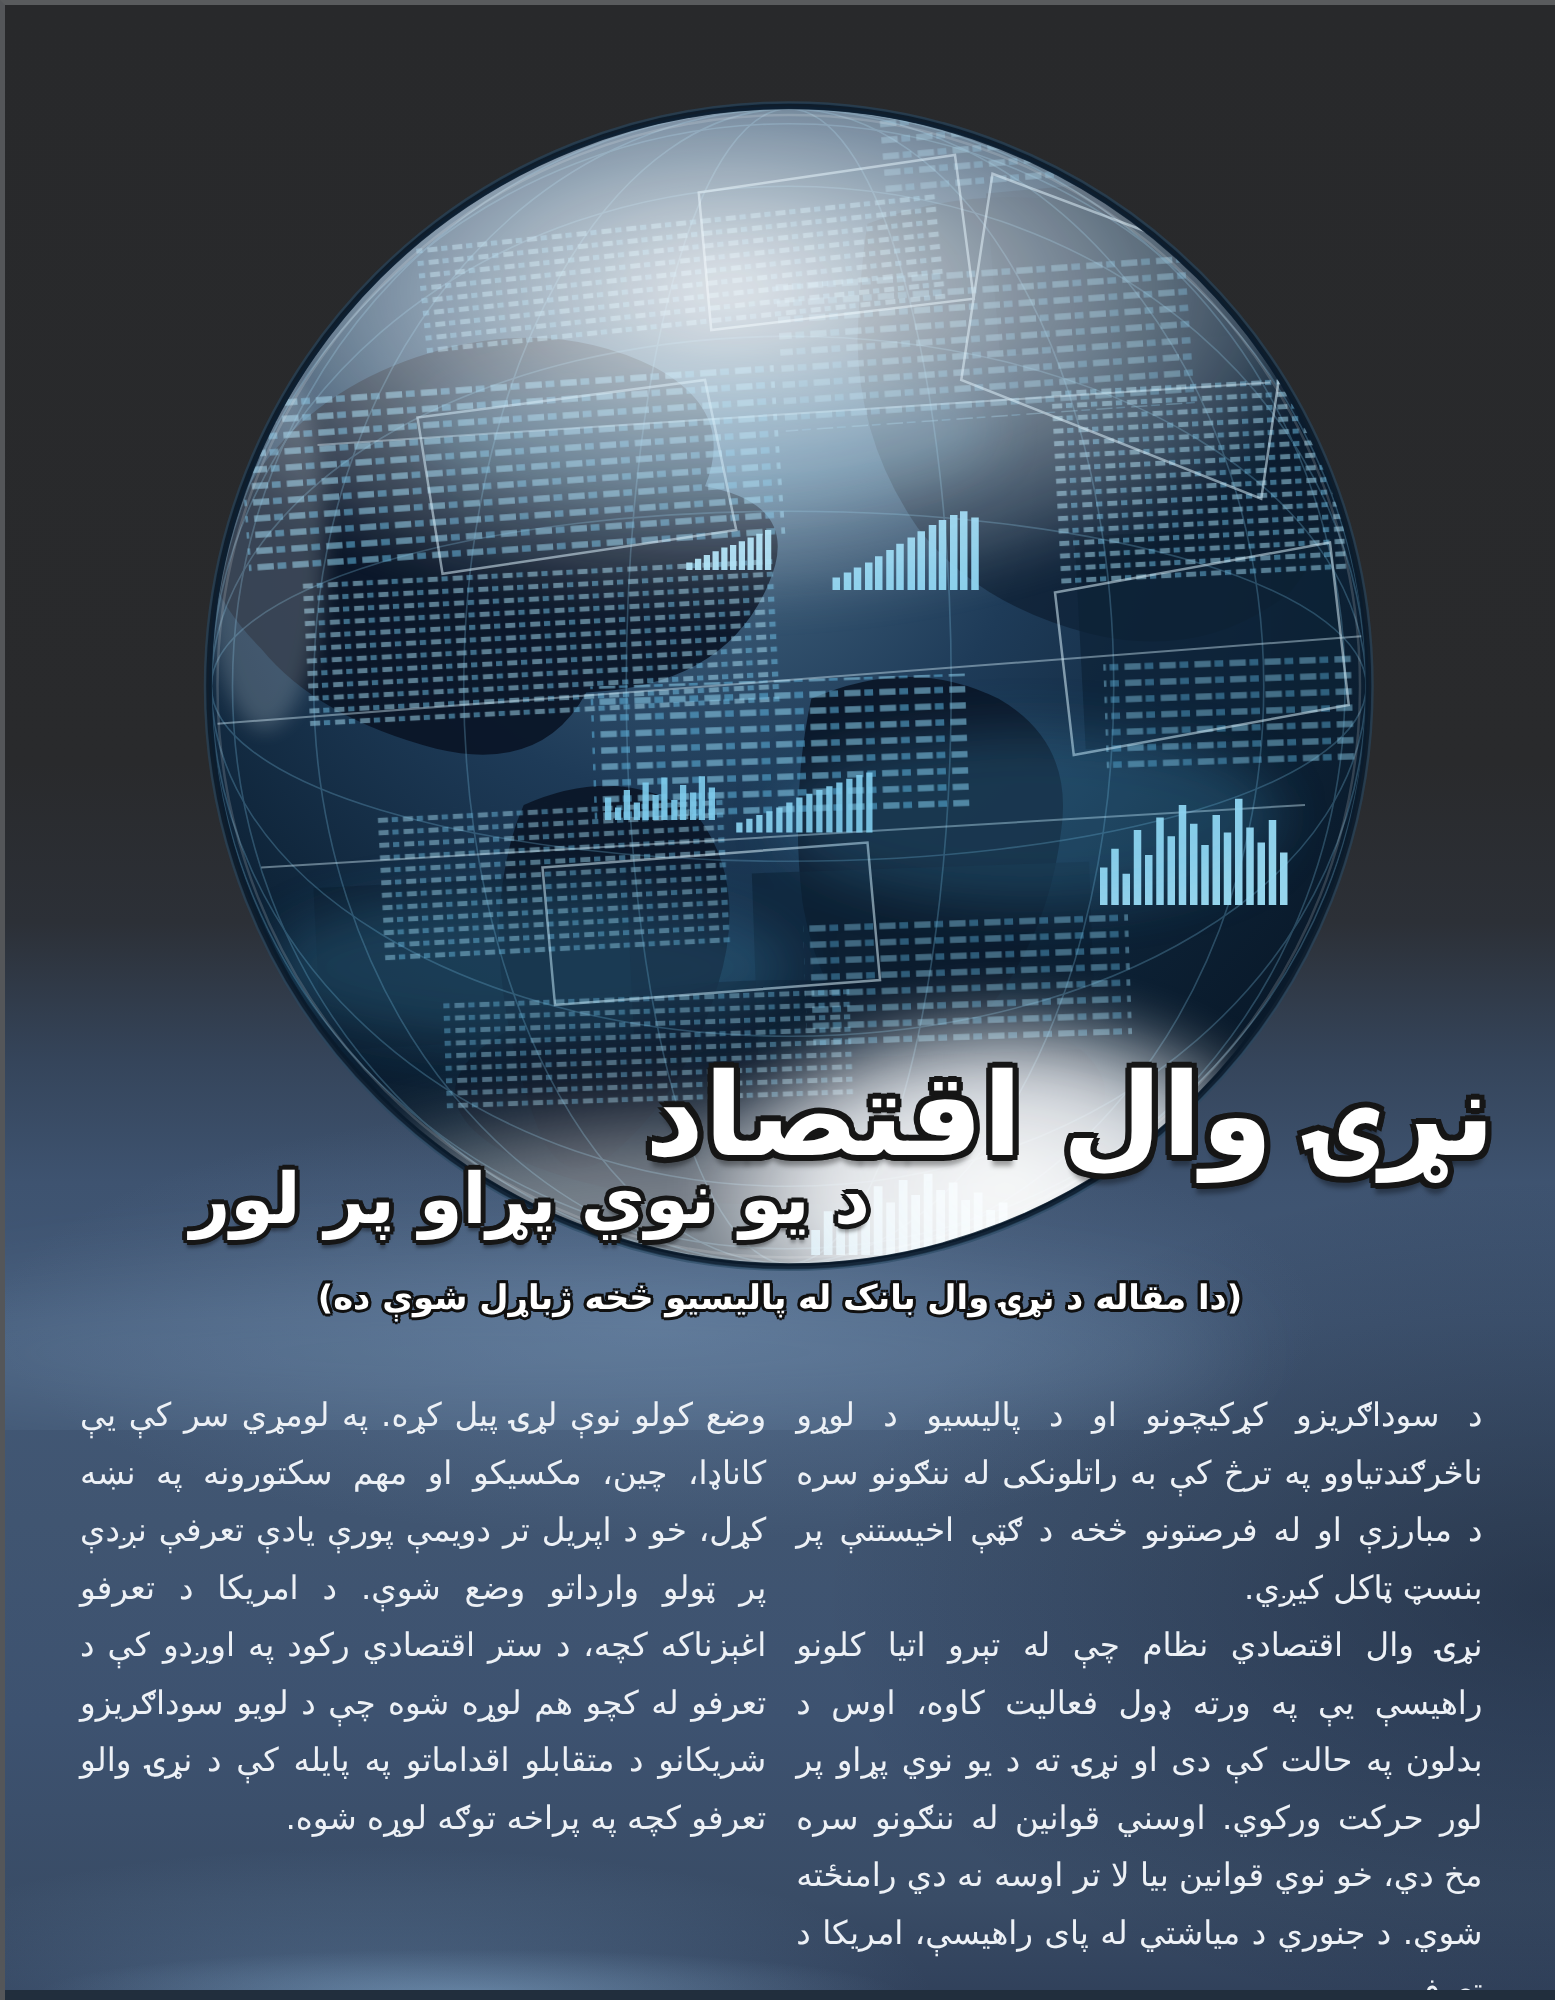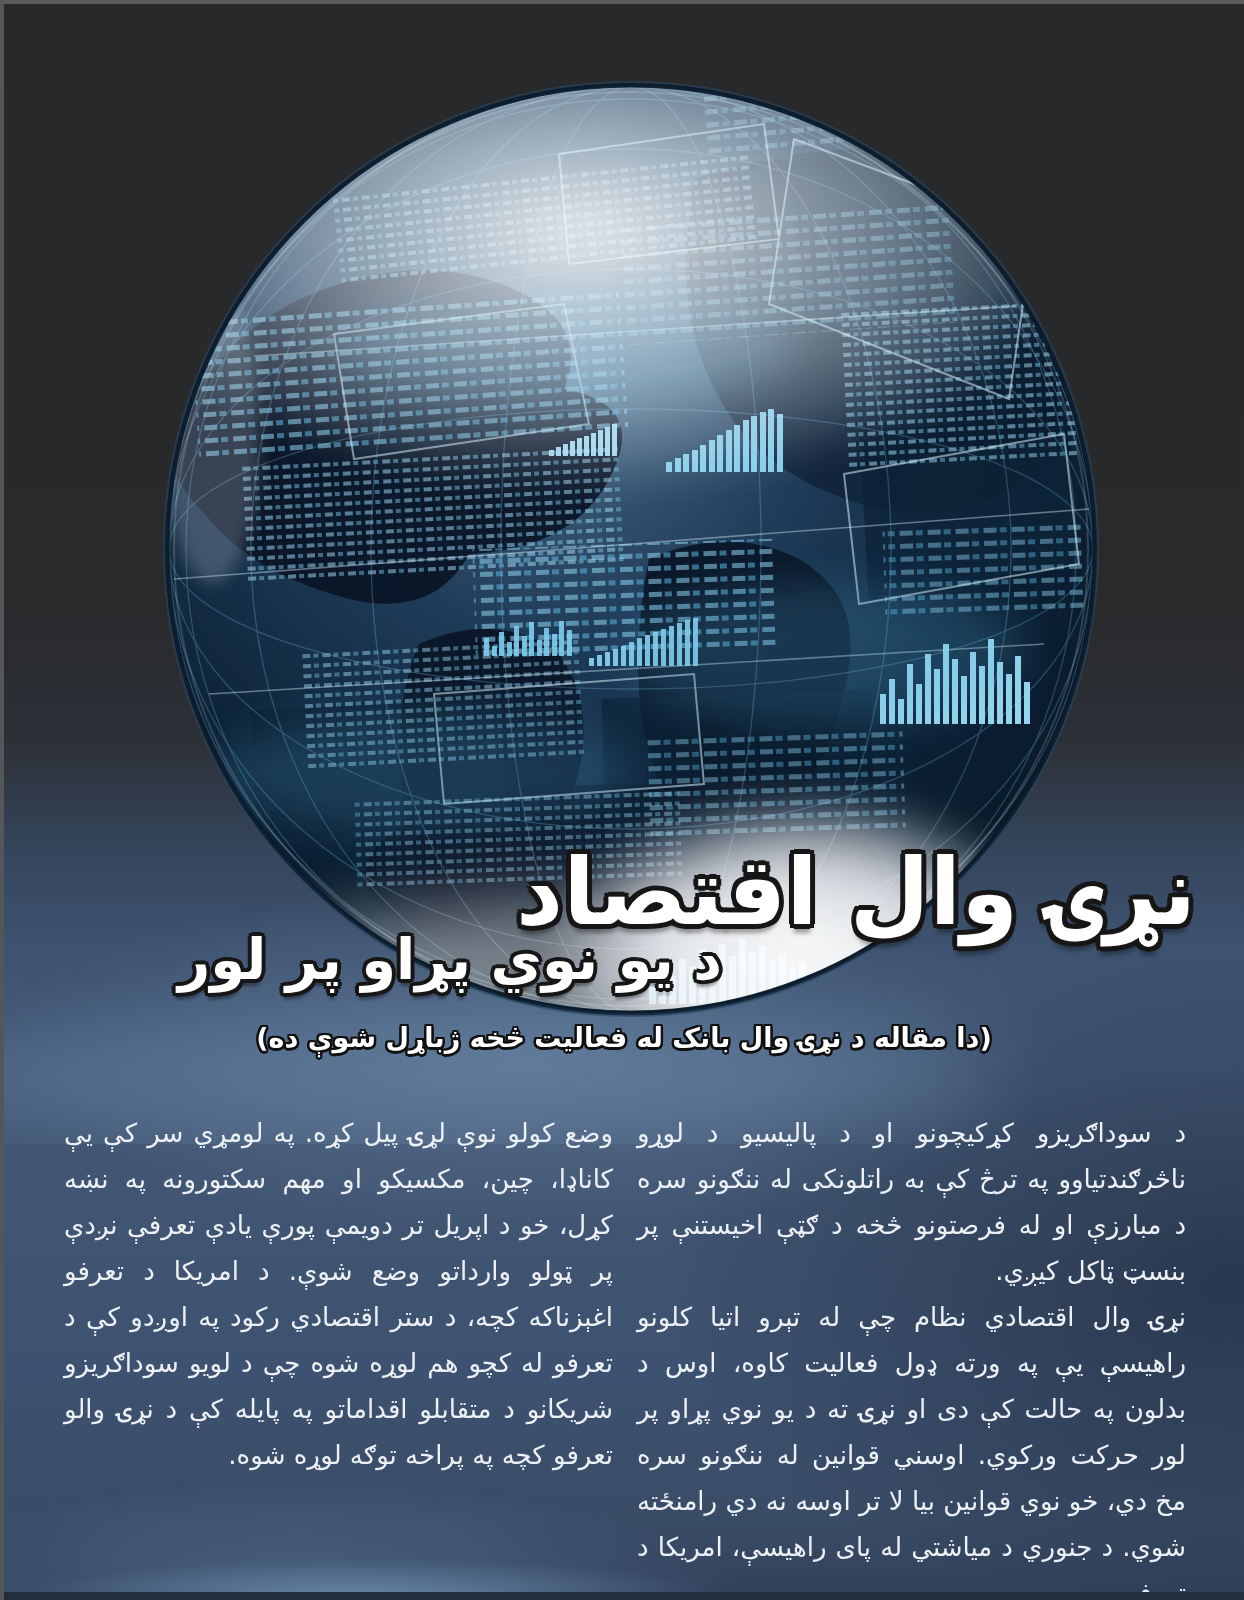--- a/index.html
+++ b/index.html
@@ -36,21 +36,21 @@
     position:absolute;top:838px;right:48px;margin:0;
     direction:rtl;
     font-size:92px;line-height:1.1;font-weight:800;
     color:#ffffff;letter-spacing:-1px;
     text-shadow:
       0 5px #161616,0 -5px #161616,5px 0 #161616,-5px 0 #161616,
       4px 4px #161616,-4px 4px #161616,4px -4px #161616,-4px -4px #161616,
       0 9px 4px rgba(0,0,0,.35);
   }
   .subtitle{
-    position:absolute;top:924px;left:174px;margin:0;
+    position:absolute;top:924px;left:148px;margin:0;
     direction:rtl;
     font-size:56px;line-height:1.15;font-weight:800;
     color:#ffffff;
     text-shadow:
       0 4px #161616,0 -4px #161616,4px 0 #161616,-4px 0 #161616,
       3px 3px #161616,-3px 3px #161616,3px -3px #161616,-3px -3px #161616,
       0 7px 3px rgba(0,0,0,.35);
   }
   .source-note{
     position:absolute;top:1018px;left:0;width:100%;
@@ -303,21 +303,21 @@
       </g>
 
       <circle cx="627" cy="545" r="464" fill="none" stroke="#0b1b2b" stroke-width="5" opacity="0.85"></circle>
       <circle cx="627" cy="545" r="467" fill="none" stroke="#2a4a63" stroke-width="2" opacity="0.6"></circle>
       <circle cx="627" cy="545" r="457" fill="none" stroke="#ffffff" stroke-width="2" opacity="0.16"></circle>
     </svg>
   </div>
 
   <h1 class="title">نړۍ وال اقتصاد</h1>
   <h2 class="subtitle">د یو نوي پړاو پر لور</h2>
-  <div class="source-note">(دا مقاله د نړۍ وال بانک له فعالیت څخه ژباړل شوې ده)</div>
+  <div class="source-note">(دا مقاله د نړۍ وال بانک له پالیسیو څخه ژباړل شوې ده)</div>
 
   <div class="columns">
     <div class="col">
       <p>د سوداګریزو کړکیچونو او د پالیسیو د لوړو ناڅرګندتیاوو په ترڅ کې به راتلونکی له ننګونو سره د مبارزې او له فرصتونو څخه د ګټې اخیستنې پر بنسټ ټاکل کیږي.</p>
       <p>نړۍ وال اقتصادي نظام چې له تېرو اتیا کلونو راهیسې یې په ورته ډول فعالیت کاوه، اوس د بدلون په حالت کې دی او نړۍ ته د یو نوي پړاو پر لور حرکت ورکوي. اوسني قوانین له ننګونو سره مخ دي، خو نوي قوانین بیا لا تر اوسه نه دي رامنځته شوي. د جنوري د میاشتي له پای راهیسې، امریکا د تعرفو</p>
     </div>
     <div class="col">
       <p>وضع کولو نوې لړۍ پیل کړه. په لومړي سر کې یې کاناډا، چین، مکسیکو او مهم سکتورونه په نښه کړل، خو د اپریل تر دویمې پورې یادې تعرفې نږدې پر ټولو وارداتو وضع شوې. د امریکا د تعرفو اغېزناکه کچه، د ستر اقتصادي رکود په اوږدو کې د تعرفو له کچو هم لوړه شوه چې د لویو سوداګریزو شریکانو د متقابلو اقداماتو په پایله کې د نړۍ والو تعرفو کچه په پراخه توګه لوړه شوه.</p>
     </div>
   </div>

